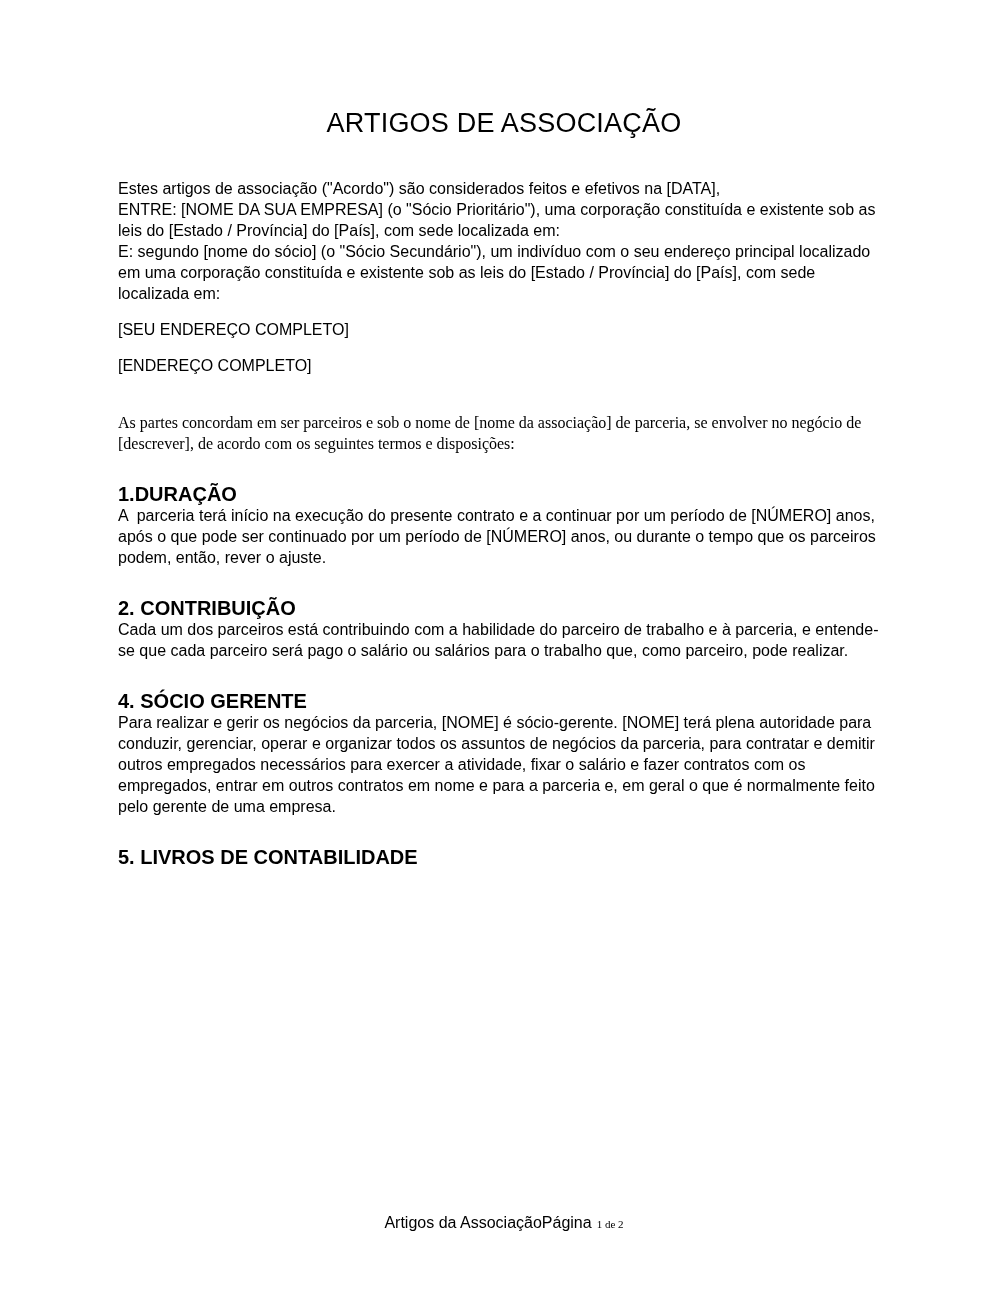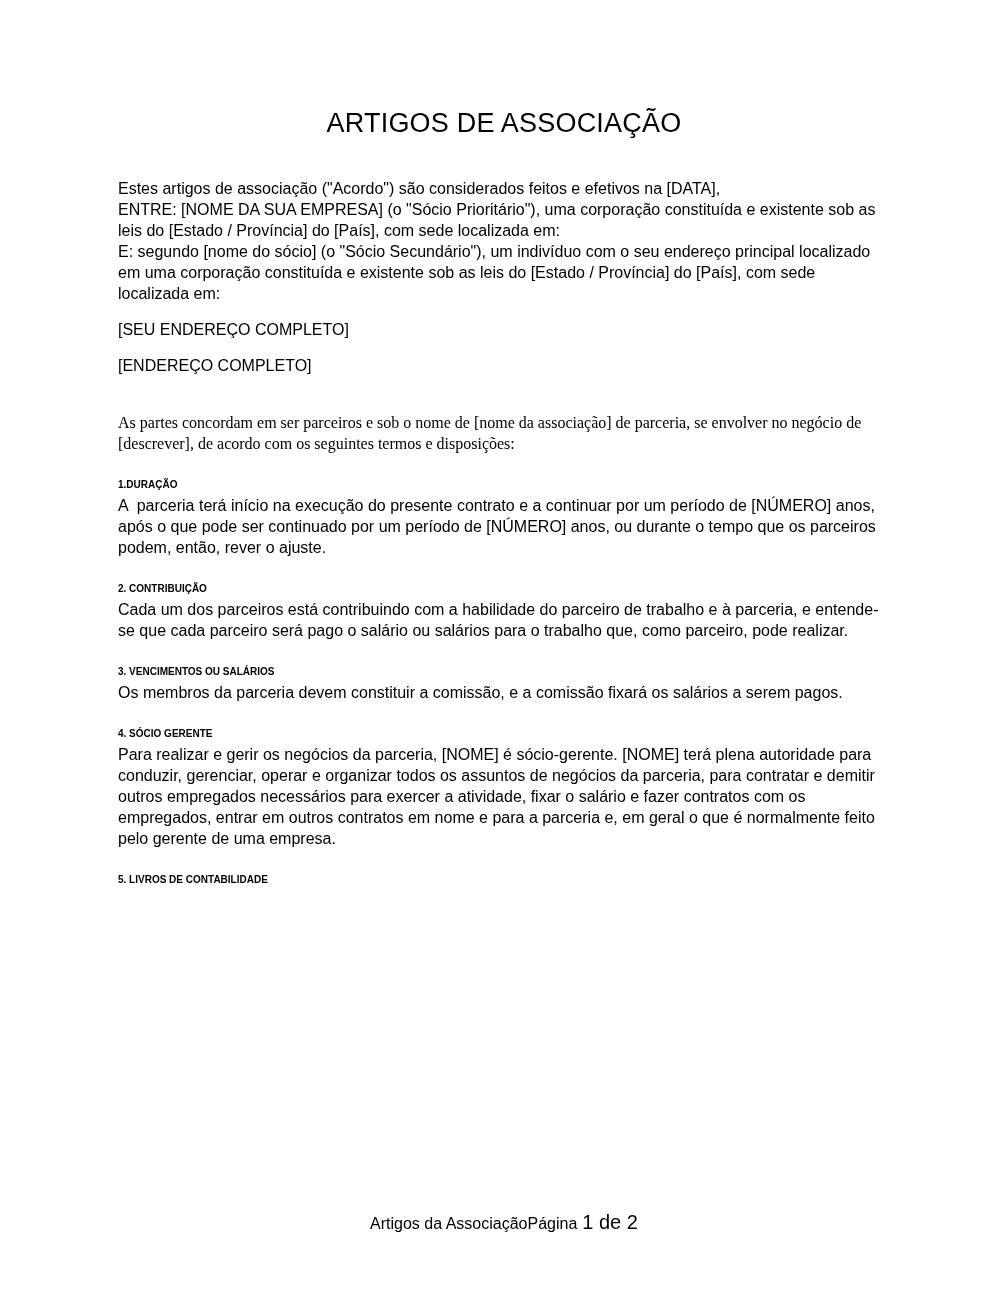--- a/index.html
+++ b/index.html
@@ -27,41 +27,41 @@
   .para {
     font-size: 16px;
     line-height: 21px;
     white-space: pre-wrap;
   }
   .intro        { margin-top: 38px; }
   .party        { }
   .address      { margin-top: 15px; }
   .agreement    { margin-top: 36px; font-family: Liberation Serif, serif; }
   .section-heading {
-    margin-top: 20px;
-    font-size: 10px;
+    margin-top: 30px;
+    font-size: 20px;
     line-height: 21px;
     font-weight: bold;
     white-space: pre-wrap;
   }
   .section-body { }
   .footer {
     position: absolute;
     left: 118px;
     right: 110px;
     top: 1212px;
     display: flex;
     justify-content: center;
     align-items: baseline;
     font-size: 16px;
     line-height: 21px;
   }
   .footer .page-info {
-    font-family: Liberation Sans, sans-serif;
-    font-size: 20px;
+    font-family: Liberation Serif, serif;
+    font-size: 11px;
     margin-left: 5px;
   }
 </style>
 </head>
 <body>
 
 <div class="page">
 
   <h1 class="doc-title">ARTIGOS DE ASSOCIAÇÃO</h1>
 
@@ -80,24 +80,20 @@
   <div>
     <h2 class="section-heading">1.DURAÇÃO</h2>
     <p class="para section-body">A  parceria terá início na execução do presente contrato e a continuar por um período de [NÚMERO] anos, após o que pode ser continuado por um período de [NÚMERO] anos, ou durante o tempo que os parceiros podem, então, rever o ajuste.</p>
   </div>
 
   <div>
     <h2 class="section-heading">2. CONTRIBUIÇÃO</h2>
     <p class="para section-body">Cada um dos parceiros está contribuindo com a habilidade do parceiro de trabalho e à parceria, e entende-se que cada parceiro será pago o salário ou salários para o trabalho que, como parceiro, pode realizar.</p>
   </div>
 
-  <div>
-    <h2 class="section-heading">3. VENCIMENTOS OU SALÁRIOS</h2>
-    <p class="para section-body">Os membros da parceria devem constituir a comissão, e a comissão fixará os salários a serem pagos.</p>
-  </div>
 
   <div>
     <h2 class="section-heading">4. SÓCIO GERENTE</h2>
     <p class="para section-body">Para realizar e gerir os negócios da parceria, [NOME] é sócio-gerente. [NOME] terá plena autoridade para conduzir, gerenciar, operar e organizar todos os assuntos de negócios da parceria, para contratar e demitir outros empregados necessários para exercer a atividade, fixar o salário e fazer contratos com os empregados, entrar em outros contratos em nome e para a parceria e, em geral o que é normalmente feito pelo gerente de uma empresa.</p>
   </div>
 
   <div>
     <h2 class="section-heading">5. LIVROS DE CONTABILIDADE</h2>
   </div>
 

